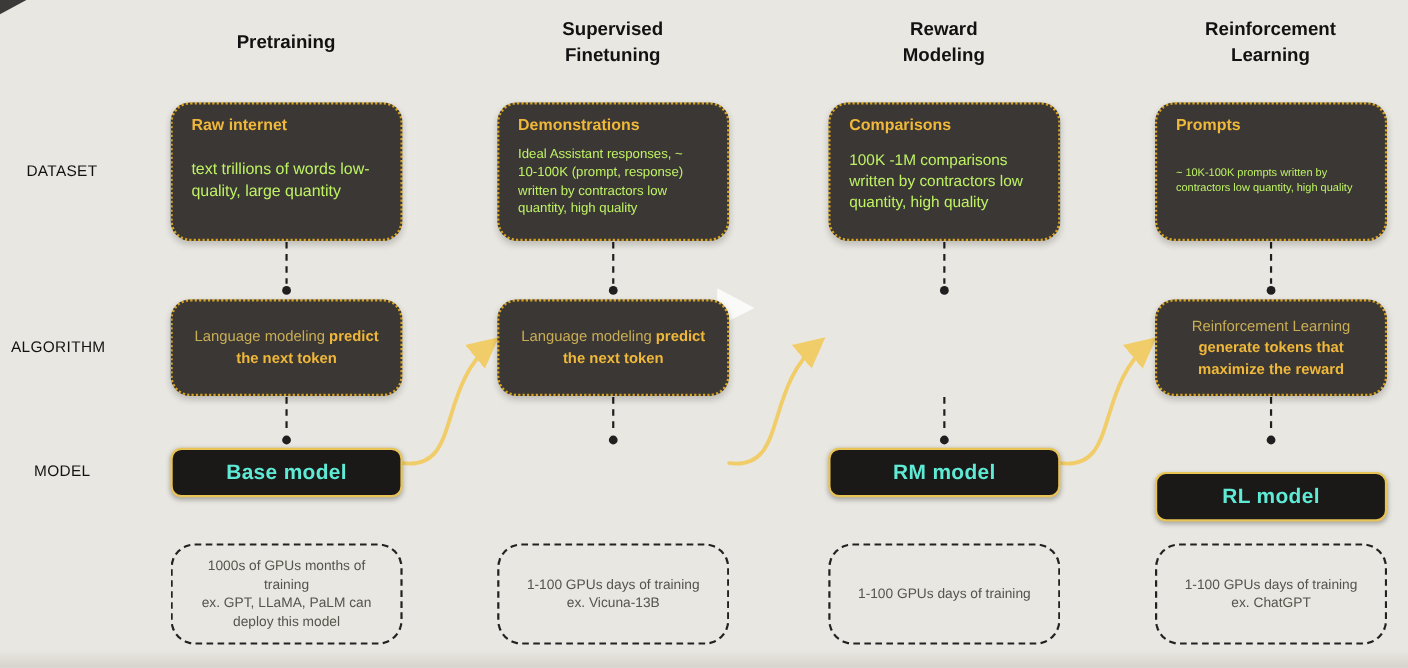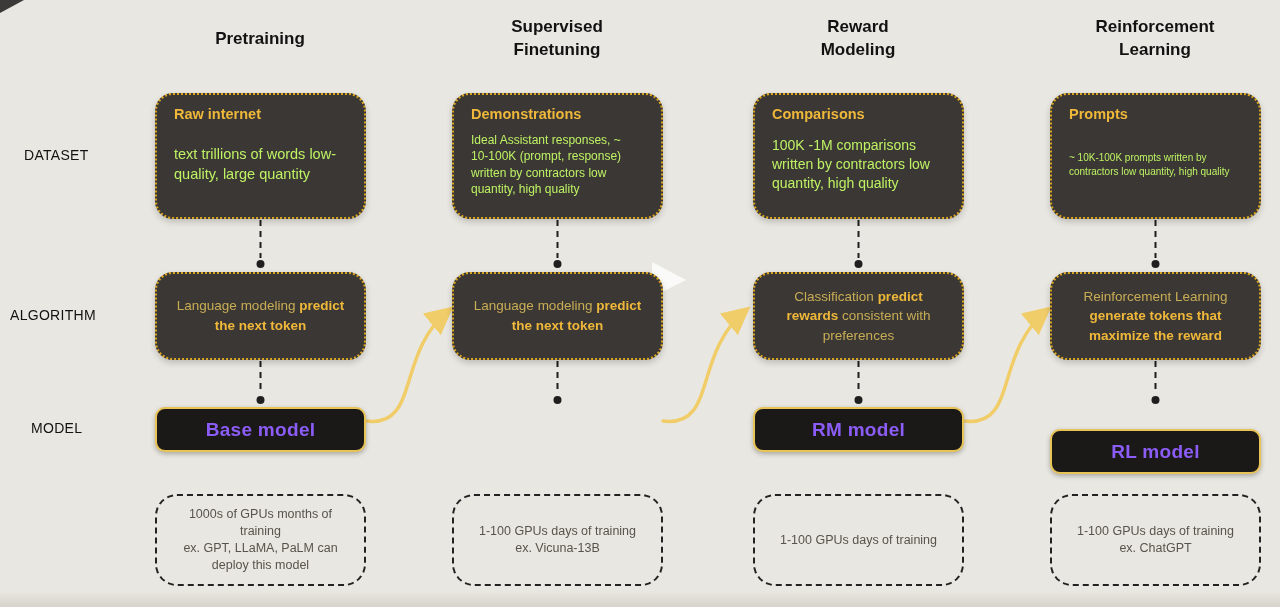--- a/index.html
+++ b/index.html
@@ -36,21 +36,21 @@
     background:#3a3734;border:2px dotted #d9a41f;border-radius:18px;
     display:flex;align-items:center;justify-content:center;padding:0 13px;
     text-align:center;font-size:13.5px;line-height:1.45;color:#c9ad55;
     box-shadow:0 3px 6px rgba(0,0,0,.18);
   }
   .algbox b{color:#f0b83a;}
   .modelbox{
     position:absolute;width:211px;height:45px;box-sizing:border-box;
     background:#1b1918;border:2.5px solid #e8c355;border-radius:10px;
     display:flex;align-items:center;justify-content:center;
-    font-weight:bold;font-size:19px;color:#8b5cf6;letter-spacing:.3px;
+    font-weight:bold;font-size:19px;color:#5eead4;letter-spacing:.3px;
     box-shadow:0 2px 5px rgba(0,0,0,.28);
   }
   .compbox{
     position:absolute;width:211px;height:92px;box-sizing:border-box;
     border:2px dashed #222;border-radius:22px;
     display:flex;flex-direction:column;justify-content:center;
     text-align:center;font-size:12.5px;color:#56544d;line-height:1.35;padding:0 10px;
   }
 </style>
 </head>
@@ -137,23 +137,20 @@
     <div class="t">Prompts</div>
     <div class="b b4">~ 10K-100K prompts written by contractors low quantity, high quality</div>
   </div>
 
   <div class="algbox" style="left:155px;top:272px">
     <span><span>Language modeling </span><b>predict the next token</b><span></span></span>
   </div>
   <div class="algbox" style="left:452px;top:272px">
     <span><span>Language modeling </span><b>predict the next token</b><span></span></span>
   </div>
-  <div class="algbox" style="left:753px;top:272px">
-    <span><span>Classification </span><b>predict rewards</b><span> consistent with preferences</span></span>
-  </div>
   <div class="algbox" style="left:1050px;top:272px">
     <span><span>Reinforcement Learning </span><b>generate tokens that maximize the reward</b><span></span></span>
   </div>
 
   <div class="modelbox" style="left:155px;top:407px">Base model</div>
   <div class="modelbox" style="left:753px;top:407px">RM model</div>
   <div class="modelbox" style="left:1050px;top:429px">RL model</div>
 
   <div class="compbox" style="left:155px;top:494px">
     <div>1000s of GPUs months of training</div>

